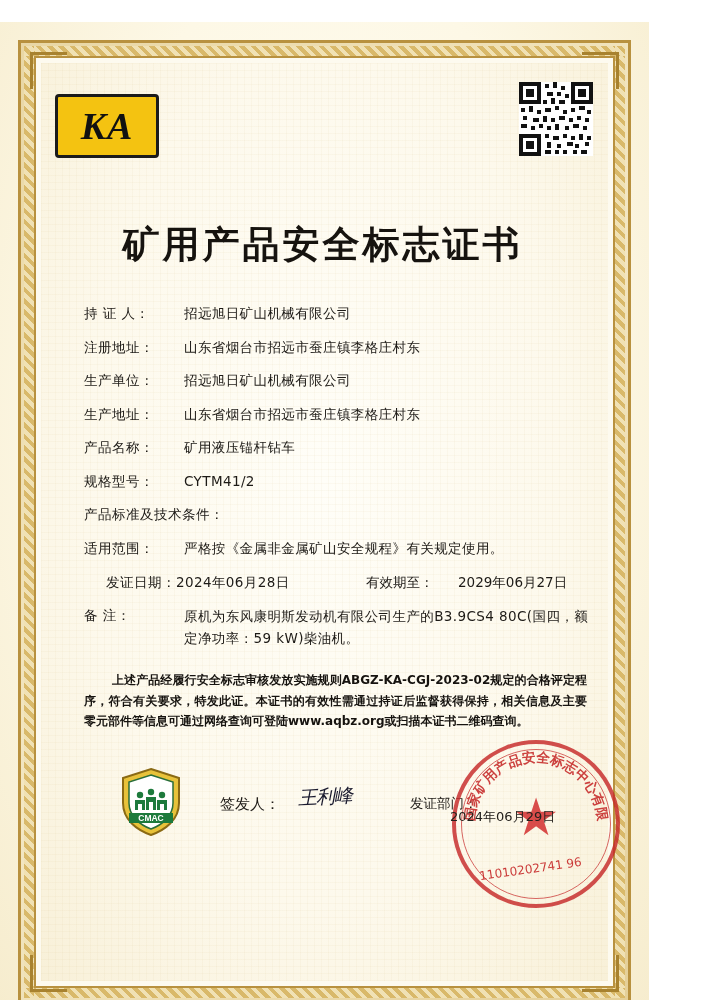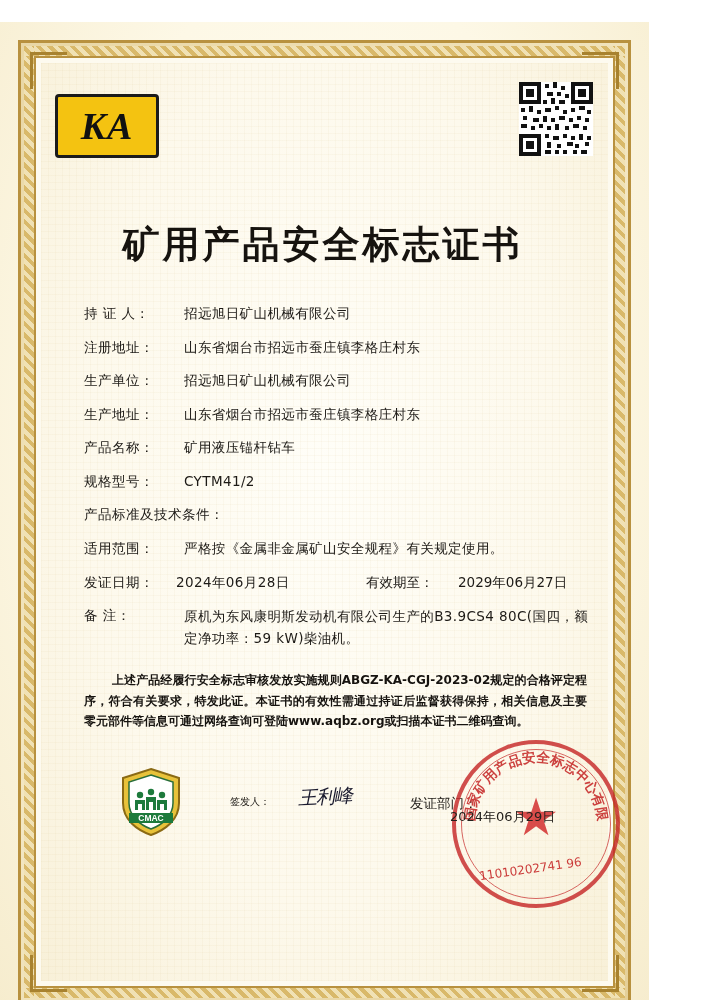--- a/index.html
+++ b/index.html
@@ -95,21 +95,21 @@
   
   .fields{
     position:absolute;left:84px;top:282px;right:60px;
     font-size:13.5px;color:#1d1a16;
     font-family:"DejaVu Sans","Liberation Sans",sans-serif;
   }
   .row{display:flex;align-items:flex-start;margin-bottom:14px;line-height:1.45;}
   .lbl{width:100px;flex:none;letter-spacing:.5px;}
   .lbl.wide{width:142px;}
   .val{flex:1;letter-spacing:.4px;}
-  .row.two .lbl{width:92px;}
+  .row.two .lbl{width:92px;text-align:right;}
   .row.two .val{flex:none;width:190px;}
   .row.two .lbl2{width:92px;flex:none;font-family:Liberation Serif, serif;}
   .row.two .val2{flex:1;}
   .remark .lbl{width:100px;}
   .remark .val{flex:1;line-height:1.6;}
 
   
   .statement{
     position:absolute;left:84px;right:62px;top:648px;
     font-size:12px;line-height:1.72;color:#16130f;
@@ -117,22 +117,22 @@
     text-align:justify;
     text-indent:28px;
     font-family:"DejaVu Sans","Liberation Sans",sans-serif;
   }
 
   
   .cmac{
     position:absolute;left:120px;top:745px;width:62px;height:70px;
   }
   .sign-line{
-    position:absolute;left:230px;top:773px;
-    font-size:10px;color:#1d1a16;
+    position:absolute;left:220px;top:773px;
+    font-size:15px;color:#1d1a16;
     font-family:Liberation Serif, serif;
   }
   .sign-name{
     position:absolute;left:298px;top:762px;
     font-family:"DejaVu Serif","Liberation Serif",serif;
     font-size:19px;color:#1a1a2e;
     font-style:italic;
     transform:rotate(-3deg);
     letter-spacing:-1px;
   }

